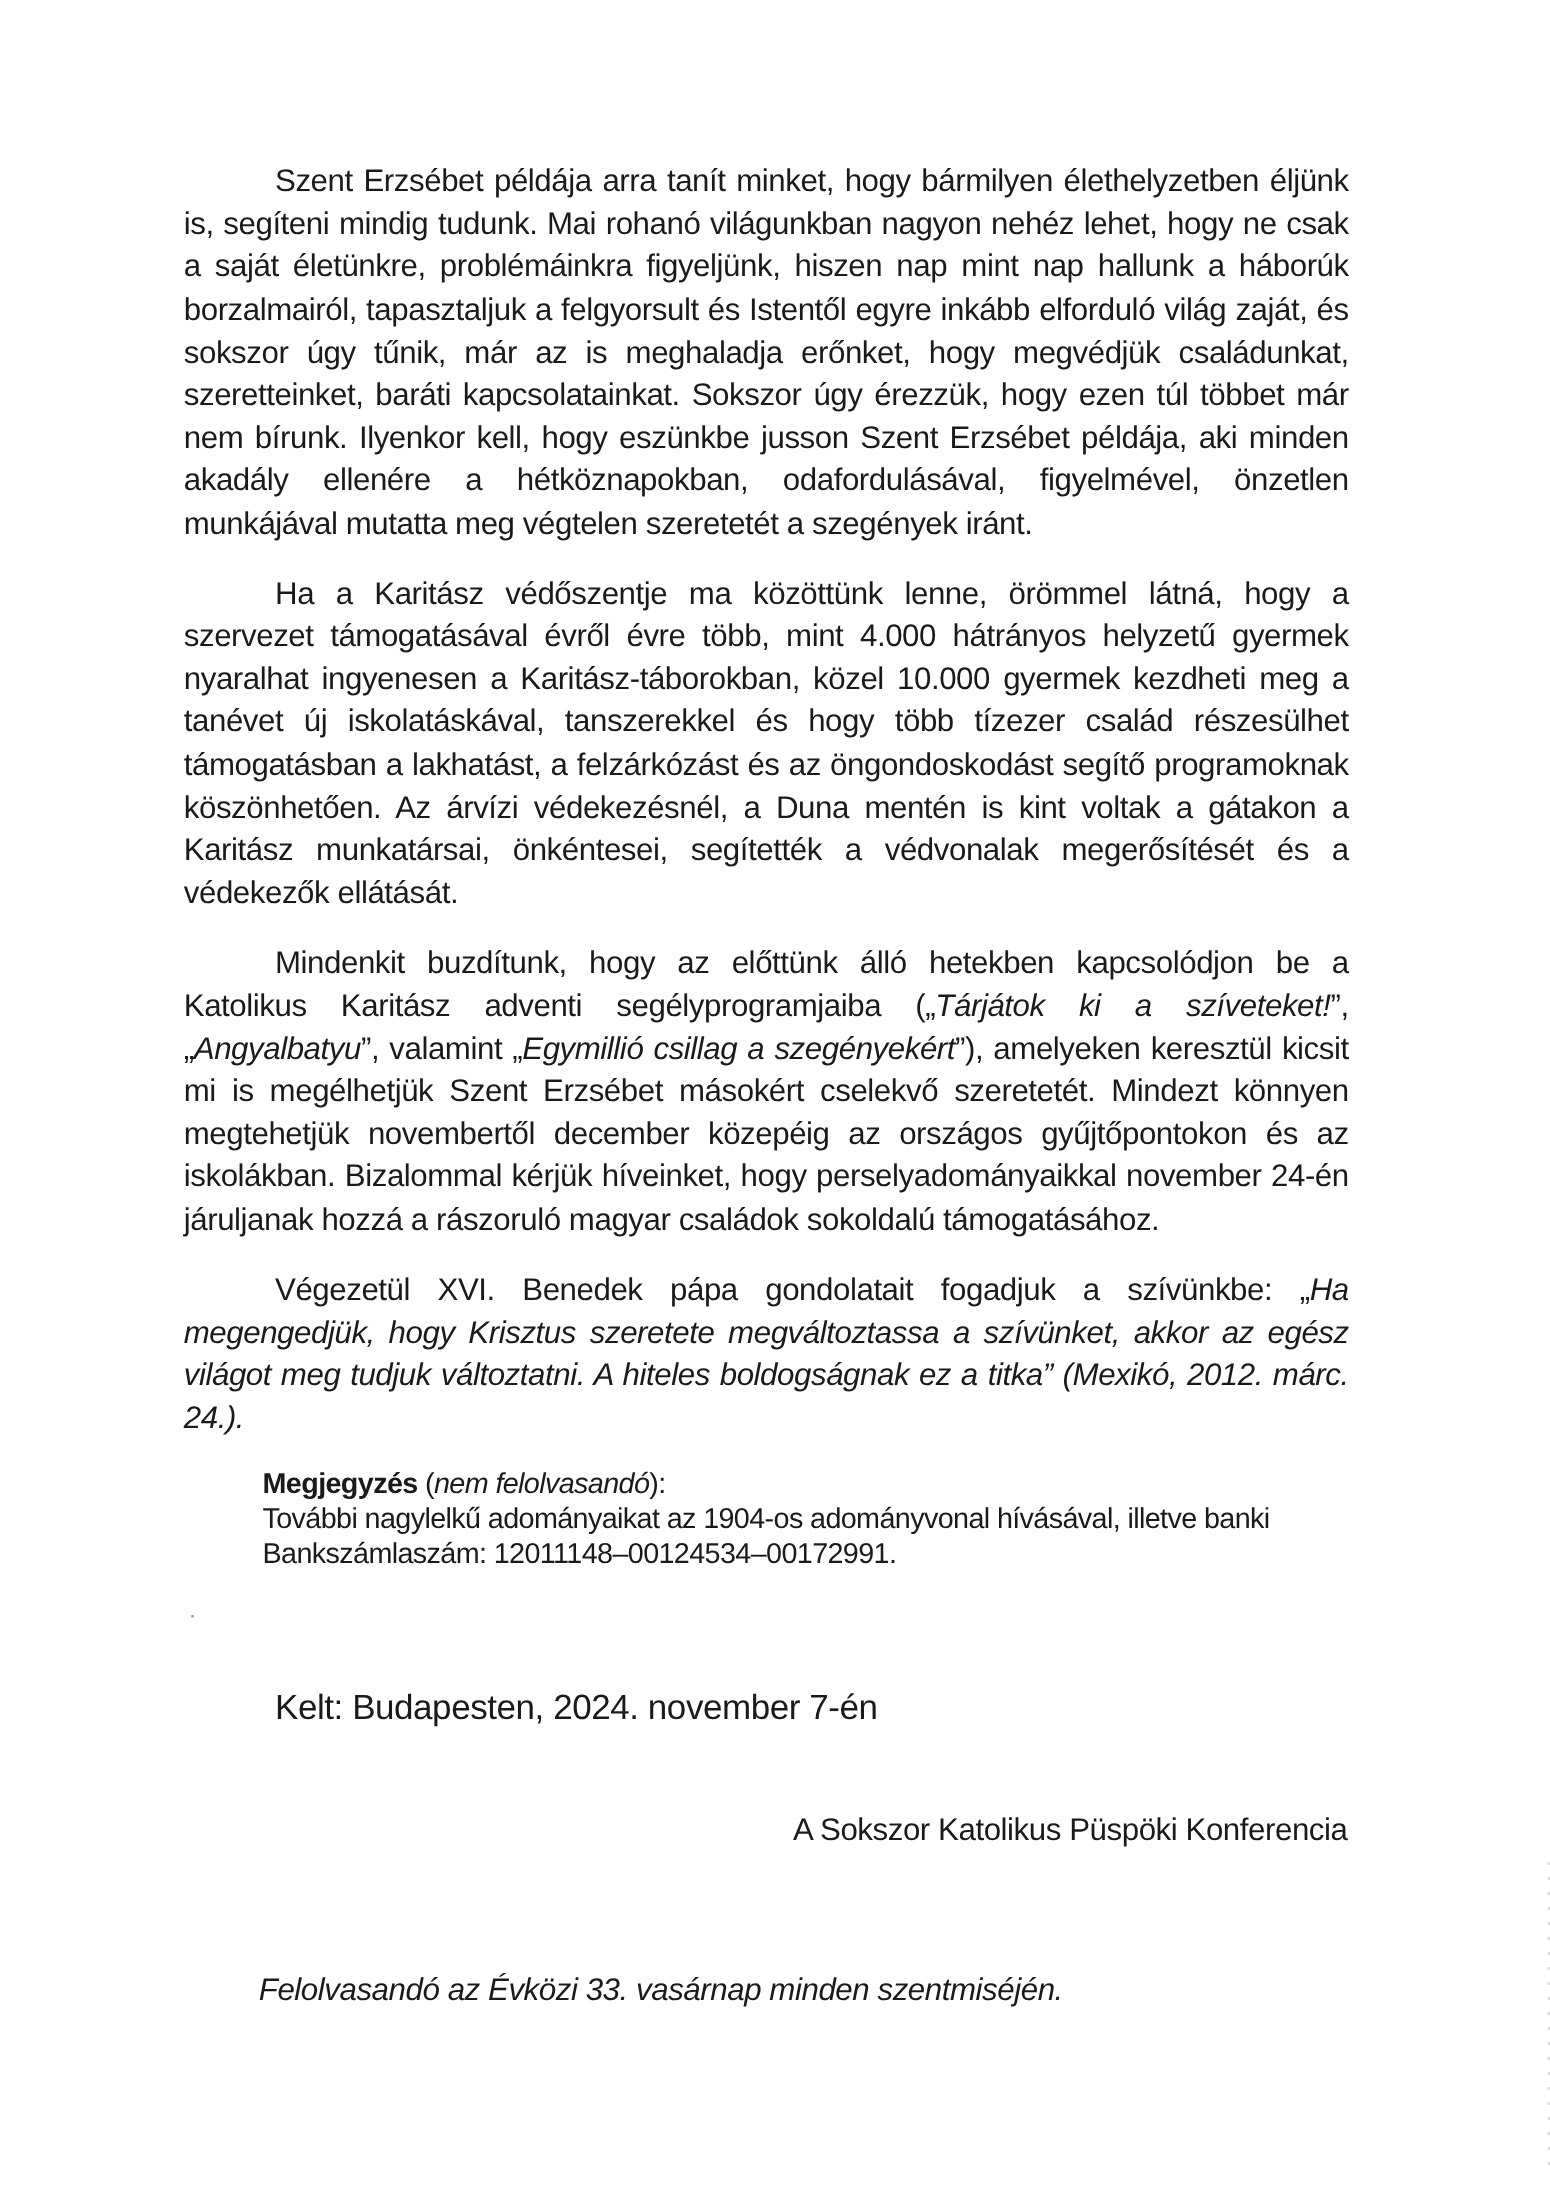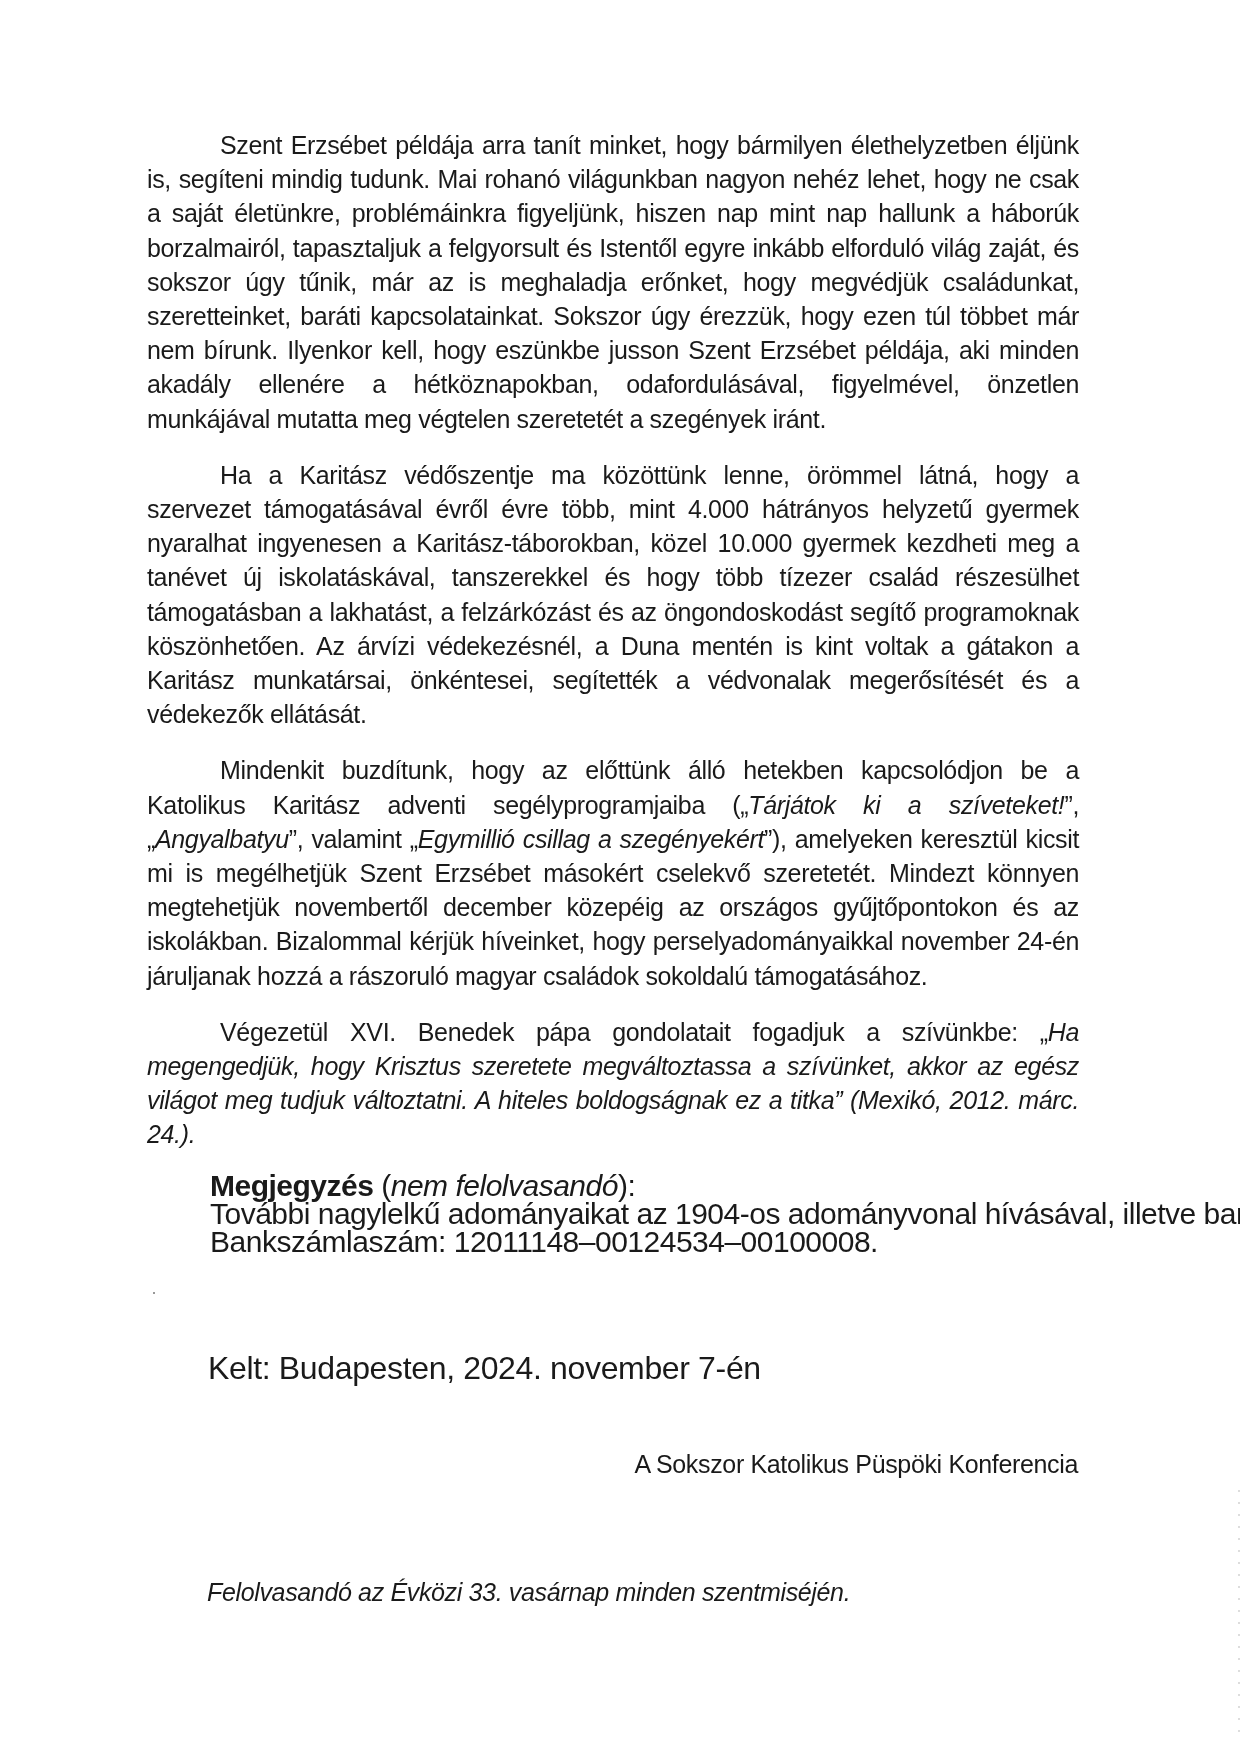--- a/index.html
+++ b/index.html
@@ -12,26 +12,26 @@
     .body-text {
       position: absolute; left: 147px; width: 932px; top: 128px;
       font-size: 25px; line-height: 34.2px; text-align: justify;
       letter-spacing: -0.35px;
     }
     .body-text p { margin: 0; text-indent: 73px; }
     .body-text p + p { margin-top: 22px; }
     .body-text em { font-style: italic; }
     .note {
       position: absolute; left: 210px; top: 1172px; width: 880px;
-      font-size: 30px; line-height: 28px; letter-spacing: -0.5px;
+      font-size: 23px; line-height: 28px; letter-spacing: -0.5px;
     }
     .note .note-title { font-weight: bold; }
     .note div { white-space: nowrap; }
     .dated {
-      position: absolute; left: 208px; top: 1350px; font-size: 32px; letter-spacing: -0.35px;
+      position: absolute; left: 220px; top: 1350px; font-size: 28px; letter-spacing: -0.35px;
       white-space: nowrap;
     }
     .signature {
       position: absolute; right: 162px; top: 1450px; font-size: 25px; letter-spacing: -0.35px;
       white-space: nowrap;
     }
     .reading-note {
       position: absolute; left: 207px; top: 1578px; font-size: 25px; font-style: italic;
       letter-spacing: -0.35px; white-space: nowrap;
     }
@@ -50,21 +50,21 @@
     <p><span>Mindenkit buzdítunk, hogy az előttünk álló hetekben kapcsolódjon be a Katolikus Karitász adventi segélyprogramjaiba („</span><em>Tárjátok ki a szíveteket!</em><span>”, „</span><em>Angyalbatyu</em><span>”, valamint „</span><em>Egymillió csillag a szegényekért</em><span>”), amelyeken keresztül kicsit mi is megélhetjük Szent Erzsébet másokért cselekvő szeretetét. Mindezt könnyen megtehetjük novembertől december közepéig az országos gyűjtőpontokon és az iskolákban. Bizalommal kérjük híveinket, hogy perselyadományaikkal november 24-én járuljanak hozzá a rászoruló magyar családok sokoldalú támogatásához.</span></p>
     <p><span>Végezetül XVI. Benedek pápa gondolatait fogadjuk a szívünkbe: „</span><em>Ha megengedjük, hogy Krisztus szeretete megváltoztassa a szívünket, akkor az egész világot meg tudjuk változtatni. A hiteles boldogságnak ez a titka” (Mexikó, 2012. márc. 24.).</em></p>
   </div>
 
   <div class="note">
     <div>
       <span class="note-title">Megjegyzés</span>
       <span> (</span><em>nem felolvasandó</em><span>):</span>
     </div>
     <div>További nagylelkű adományaikat az 1904-os adományvonal hívásával, illetve banki</div>
-    <div>Bankszámlaszám: 12011148–00124534–00100008.</div>
+    <div>Bankszámlaszám: 12011148–00124534–00172991.</div>
   </div>
 
   <div class="dated">Kelt: Budapesten, 2024. november 7-én</div>
   <div class="signature">A Sokszor Katolikus Püspöki Konferencia</div>
   <div class="reading-note">Felolvasandó az Évközi 33. vasárnap minden szentmiséjén.</div>
 
   <div class="scan-dot"></div>
   <div class="scan-edge"></div>
 </div>
 

